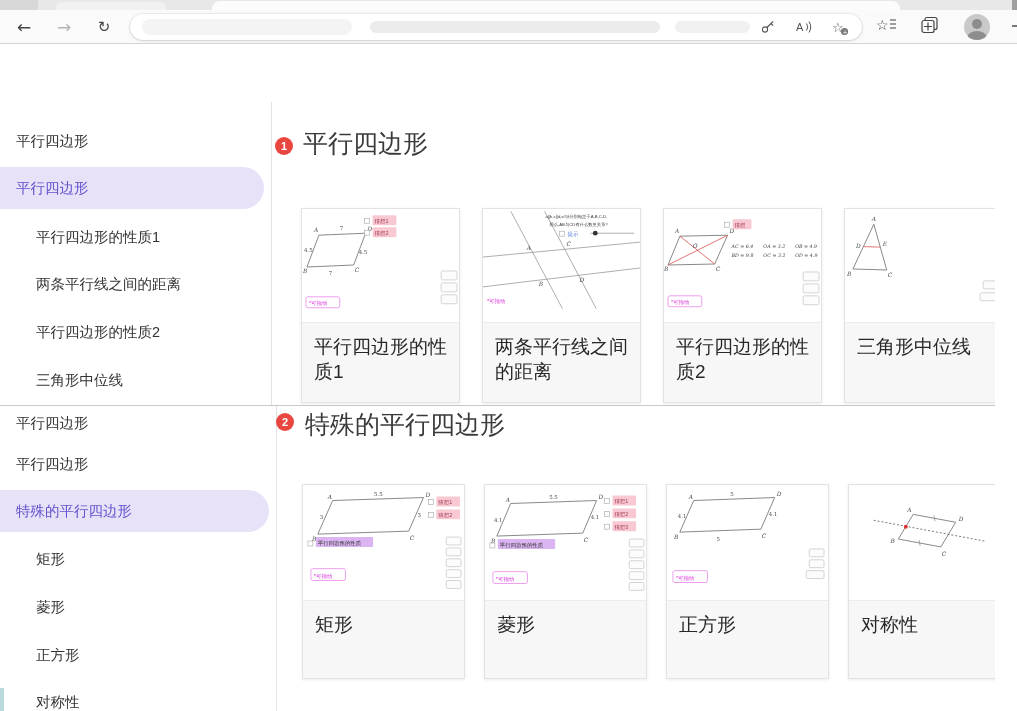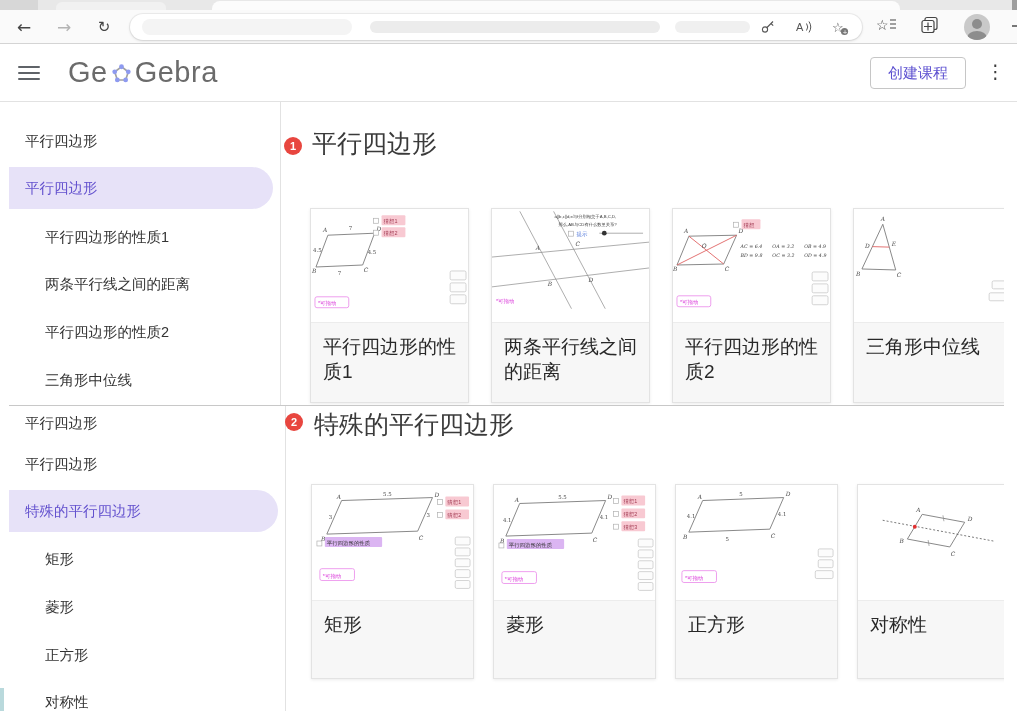--- a/index.html
+++ b/index.html
@@ -35,21 +35,21 @@
   
   .app-header{position:absolute;top:44px;left:0;width:1017px;height:58px;background:#fff;border-bottom:1px solid #e2e2e2;box-sizing:border-box;}
   .hamburger{position:absolute;left:18px;top:22px;width:22px;cursor:pointer;}
   .hamburger i{display:block;height:2px;background:#5f6368;margin-bottom:4px;border-radius:1px;}
   .logo{position:absolute;left:68px;top:9px;height:38px;display:flex;align-items:center;font-size:29px;color:#6b6b6b;letter-spacing:.5px;cursor:pointer;}
   .logo svg{margin:3px 1px 0 1px;}
   .create-btn{position:absolute;right:51px;top:13px;height:32px;padding:0 17px;background:#fff;border:1px solid #c6c6c6;border-radius:4px;color:#5b4fd0;font-size:15px;cursor:pointer;font-family:inherit;}
   .kebab{position:absolute;right:12px;top:16px;font-size:19px;color:#3d3d3d;cursor:pointer;font-family:"DejaVu Sans",sans-serif;}
 
   
-  .panel{position:absolute;left:9px;width:995px;background:#fff;overflow:hidden;}
+  .panel{position:absolute;left:0;width:995px;background:#fff;overflow:hidden;}
   .panel.p1{top:102px;height:303px;}
   .panel.p2{top:405px;height:306px;border-top:1px solid #c8c8c8;box-sizing:border-box;}
 
   .sidebar{position:absolute;top:0;left:0;height:100%;background:#fff;border-right:1px solid #e2e2e2;box-sizing:border-box;}
   .p1 .sidebar{width:272px;}
   .p2 .sidebar{width:277px;}
   .nav{position:absolute;left:0;height:30px;width:100%;display:flex;align-items:center;padding-left:16px;font-size:14.5px;color:#333;box-sizing:border-box;cursor:pointer;white-space:nowrap;}
   .nav.l1{padding-left:36px;}
   .nav.sel{height:42px;background:#e7e2f8;color:#6351ce;border-radius:0 21px 21px 0;}
   .p1 .nav.sel{width:264px;}
@@ -145,41 +145,20 @@
       <svg width="20" height="18">
           <rect x="5" y="1.5" width="12" height="12" rx="2" fill="none" stroke="#444" stroke-width="1.2"></rect>
           <rect x="2" y="4.5" width="12" height="12" rx="2" fill="#fafafa" stroke="#444" stroke-width="1.2"></rect>
           <path d="M8,8.5 v8 M4,12.5 h8" stroke="#444" stroke-width="1.2" transform="translate(0,-2)"></path>
         </svg>
     </span>
     <span class="avatar"></span>
     <span class="edge-dash"></span>
   </div>
 
-  <div class="app-header">
-    <div class="hamburger">
-        <i></i>
-        <i></i>
-        <i></i>
-      </div>
-    <div class="logo">
-      <span>Ge</span>
-      <svg class="flower" width="25" height="25" viewBox="0 0 24 24">
-        <path d="M12,5.5 L18.5,10.4 L16,18.2 L8,18.2 L5.5,10.4 Z" fill="none" stroke="#a2a2a2" stroke-width="1.6"></path>
-        <circle cx="12" cy="5.5" r="2.3" fill="#8e9af0"></circle>
-        <circle cx="18.5" cy="10.4" r="2.3" fill="#8e9af0"></circle>
-        <circle cx="16" cy="18.2" r="2.3" fill="#8e9af0"></circle>
-        <circle cx="8" cy="18.2" r="2.3" fill="#8e9af0"></circle>
-        <circle cx="5.5" cy="10.4" r="2.3" fill="#8e9af0"></circle>
-      </svg>
-      <span>Gebra</span>
-    </div>
-    <button class="create-btn">创建课程</button>
-    <span class="kebab">⋮</span>
-  </div>
 
   <section class="panel p1">
     <aside class="sidebar">
       <div class="nav l0" style="top:24px">
           <span>平行四边形</span>
         </div>
       <div class="nav l0 sel" style="top:65px">
           <span>平行四边形</span>
         </div>
       <div class="nav l1" style="top:120px">

